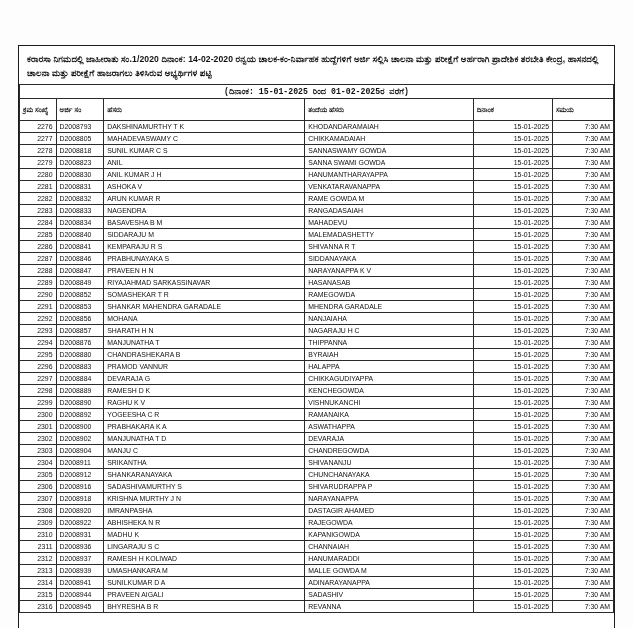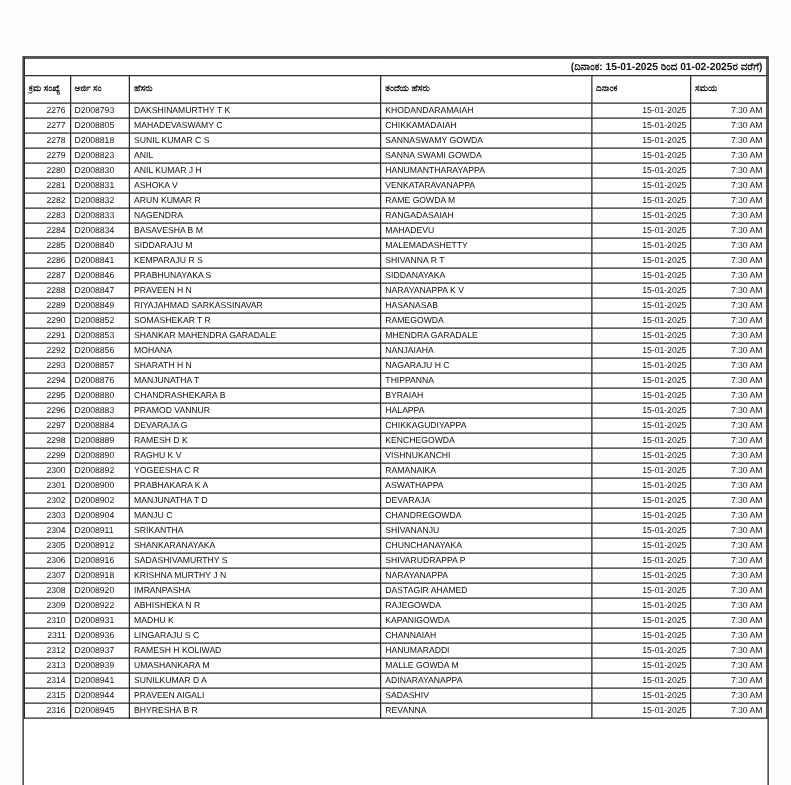--- a/index.html
+++ b/index.html
@@ -35,25 +35,26 @@
     table-layout: fixed;
   }
   table.candidates td, table.candidates th {
     border: 1px solid #2b2b2b;
     padding: 0 3px;
     overflow: hidden;
     white-space: nowrap;
     box-sizing: border-box;
   }
   .date-range-cell {
-    text-align: right;
+    text-align: center;
     font-weight: 700;
     font-size: 8.2px;
     height: 14px;
     line-height: 13px;
+    font-family: Liberation Mono, monospace;
   }
   th {
     font-size: 7px;
     font-weight: 700;
     text-align: left;
     height: 22px;
     line-height: 9px;
     white-space: normal !important;
     vertical-align: middle;
   }
@@ -69,20 +70,21 @@
   td.c-app    { text-align: left; }
   td.c-name   { text-align: left; }
   td.c-father { text-align: left; }
   td.c-date   { text-align: right; padding-right: 4px; }
   td.c-time   { text-align: right; padding-right: 4px; }
 </style>
 </head>
 <body>
 
 <div class="page">
+  <div class="title">ಕರಾರಸಾ ನಿಗಮದಲ್ಲಿ ಜಾಹೀರಾತು ಸಂ.1/2020 ದಿನಾಂಕ: 14-02-2020 ರನ್ವಯ ಚಾಲಕ-ಕಂ-ನಿರ್ವಾಹಕ ಹುದ್ದೆಗಳಿಗೆ ಅರ್ಜಿ ಸಲ್ಲಿಸಿ ಚಾಲನಾ ಮತ್ತು ಪರೀಕ್ಷೆಗೆ ಅರ್ಹರಾಗಿ ಪ್ರಾದೇಶಿಕ ತರಬೇತಿ ಕೇಂದ್ರ, ಹಾಸನದಲ್ಲಿ ಚಾಲನಾ ಮತ್ತು ಪರೀಕ್ಷೆಗೆ ಹಾಜರಾಗಲು ತಿಳಿಸಿರುವ ಅಭ್ಯರ್ಥಿಗಳ ಪಟ್ಟಿ</div>
 
   <table class="candidates">
     <colgroup>
       <col style="width:36px">
       <col style="width:47px">
       <col style="width:198px">
       <col style="width:166px">
       <col style="width:78px">
       <col style="width:60px">
     </colgroup>

